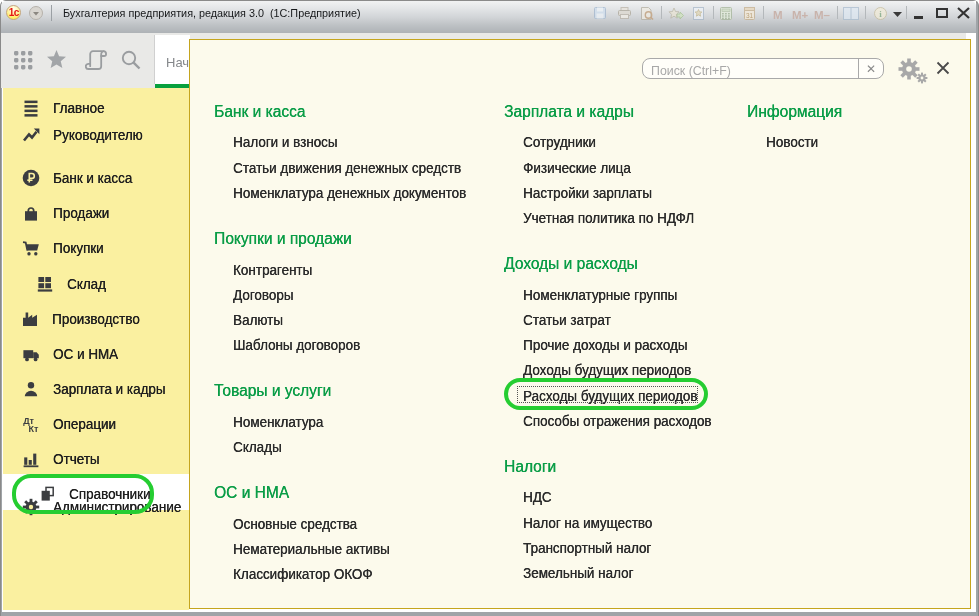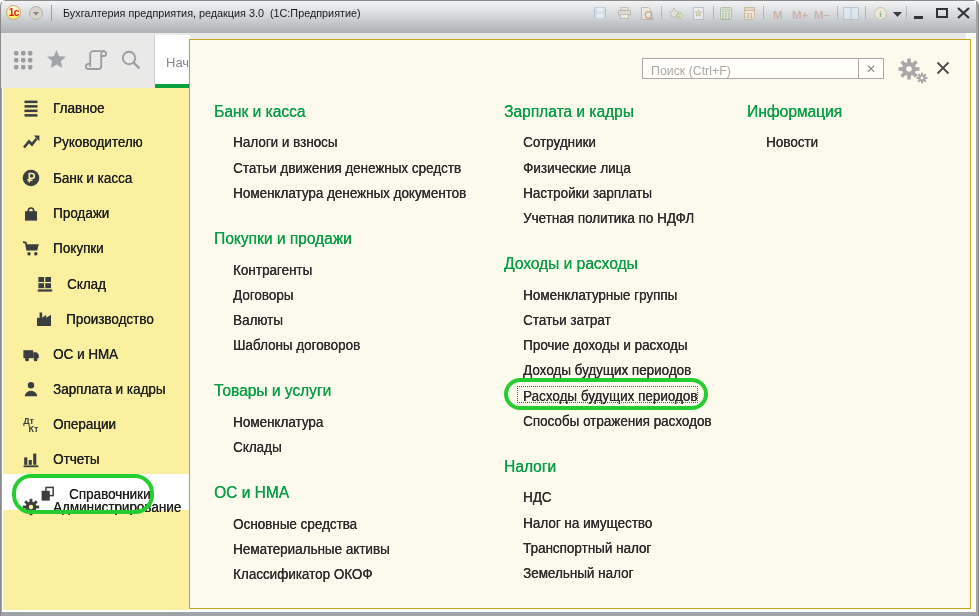--- a/index.html
+++ b/index.html
@@ -27,21 +27,21 @@
 #sidebar { position:absolute; left:3px; top:88px; width:186px; height:522px; background:#faf0a0; }
 .srow { position:absolute; left:0; width:186px; height:35px; }
 .stext { text-shadow:0.3px 0 0 currentColor; position:absolute; left:50px; top:50%; transform:translateY(-50%) scaleX(0.96); transform-origin:left center; font-size:14px; color:#1f1f1f; white-space:nowrap; }
 .sico { position:absolute; left:18px; top:50%; transform:translateY(-50%); width:20px; height:20px; }
 #selrow { position:absolute; left:3px; top:474px; width:186px; height:36px; background:#ffffff; }
 
 #panel { position:absolute; left:189px; top:39px; width:782px; height:570px;
   background:#fcfaec; border:1px solid #c5a51e; }
 
 #searchbox { position:absolute; left:452px; top:18px; width:242px; height:21px; background:#fffef9;
-  border:1px solid #a9a9a9; border-radius:0; }
+  border:1px solid #a9a9a9; border-radius:8px; }
 #searchtext { position:absolute; left:8px; top:3.5px; font-size:13px; color:#a8a8a8; transform:scaleX(0.95); transform-origin:left center; }
 #searchdiv { position:absolute; right:24px; top:0; width:1px; height:19px; background:#a9a9a9; }
 #searchx { position:absolute; right:7px; top:3px; font-size:12px; color:#8a8a8a; }
 #panelx { position:absolute; left:745px; top:20px; width:16px; height:16px; }
 #gear { position:absolute; left:706px; top:18px; width:32px; height:26px; }
 
 .hd { text-shadow:0.3px 0 0 currentColor; position:absolute; font-size:16px; line-height:20px; color:#0a9d47; white-space:nowrap; transform:scaleX(0.97); transform-origin:left center; }
 .it { text-shadow:0.3px 0 0 currentColor; position:absolute; font-size:14px; line-height:18px; color:#2b2b2b; white-space:nowrap; transform:scaleX(0.96); transform-origin:left center; }
 
 .oval { position:absolute; border:4px solid #25cd31; border-radius:19px; }
@@ -181,21 +181,21 @@
    <svg class="sico" viewBox="0 0 20 20">
           <g fill="#3b3d40">
             <rect x="3.5" y="2.6" width="13" height="2.5"></rect>
             <rect x="3.5" y="7.1" width="13" height="2.5"></rect>
             <rect x="3.5" y="11.6" width="13" height="2.5"></rect>
             <rect x="3.5" y="16.1" width="13" height="2.5"></rect>
           </g>
         </svg>
    <div class="stext">Главное</div>
   </div>
-  <div class="srow" style="left:3px;top:124px">
+  <div class="srow" style="left:3px;top:117px">
    <svg class="sico" viewBox="0 0 20 20">
           <polyline points="3,15.5 8,9.5 11,12.5 15.5,6.8" stroke="#3b3d40" stroke-width="2.6" fill="none"></polyline>
           <polygon points="12.8,3.6 18.4,3.6 18.4,9.2" fill="#3b3d40"></polygon>
         </svg>
    <div class="stext">Руководителю</div>
   </div>
   <div class="srow" style="left:3px;top:160.7px">
    <svg class="sico" viewBox="0 0 20 20">
           <circle cx="10" cy="10" r="8.3" fill="#3b3d40"></circle>
           <g stroke="#faf0a0" stroke-width="1.6" fill="none">
@@ -226,21 +226,21 @@
           <g fill="#3b3d40">
             <rect x="3.4" y="3" width="5.7" height="5"></rect>
             <rect x="10.3" y="3" width="5.7" height="5"></rect>
             <rect x="3.4" y="9.2" width="5.7" height="5"></rect>
             <rect x="10.3" y="9.2" width="5.7" height="5"></rect>
             <rect x="2.8" y="15.4" width="14.4" height="2.2"></rect>
           </g>
         </svg>
    <div class="stext">Склад</div>
   </div>
-  <div class="srow" style="left:16px;top:301.1px">
+  <div class="srow" style="left:2px;top:301.1px">
    <svg class="sico" viewBox="0 0 20 20">
           <path fill="#3b3d40" d="M3 17 L3 8.8 L5.6 8.8 L5.6 3.4 L8.2 3.4 L8.2 8.8 L12.2 5.7 L12.2 8.8 L17 5.7 L17 17 Z"></path>
         </svg>
    <div class="stext">Производство</div>
   </div>
   <div class="srow" style="left:3px;top:336.2px">
    <svg class="sico" viewBox="0 0 20 20">
           <g fill="#3b3d40">
             <rect x="2.4" y="6.2" width="9.8" height="8"></rect>
             <path d="M12.2 8.2 h3.4 l2.2 2.6 v3.4 h-5.6 z"></path>

